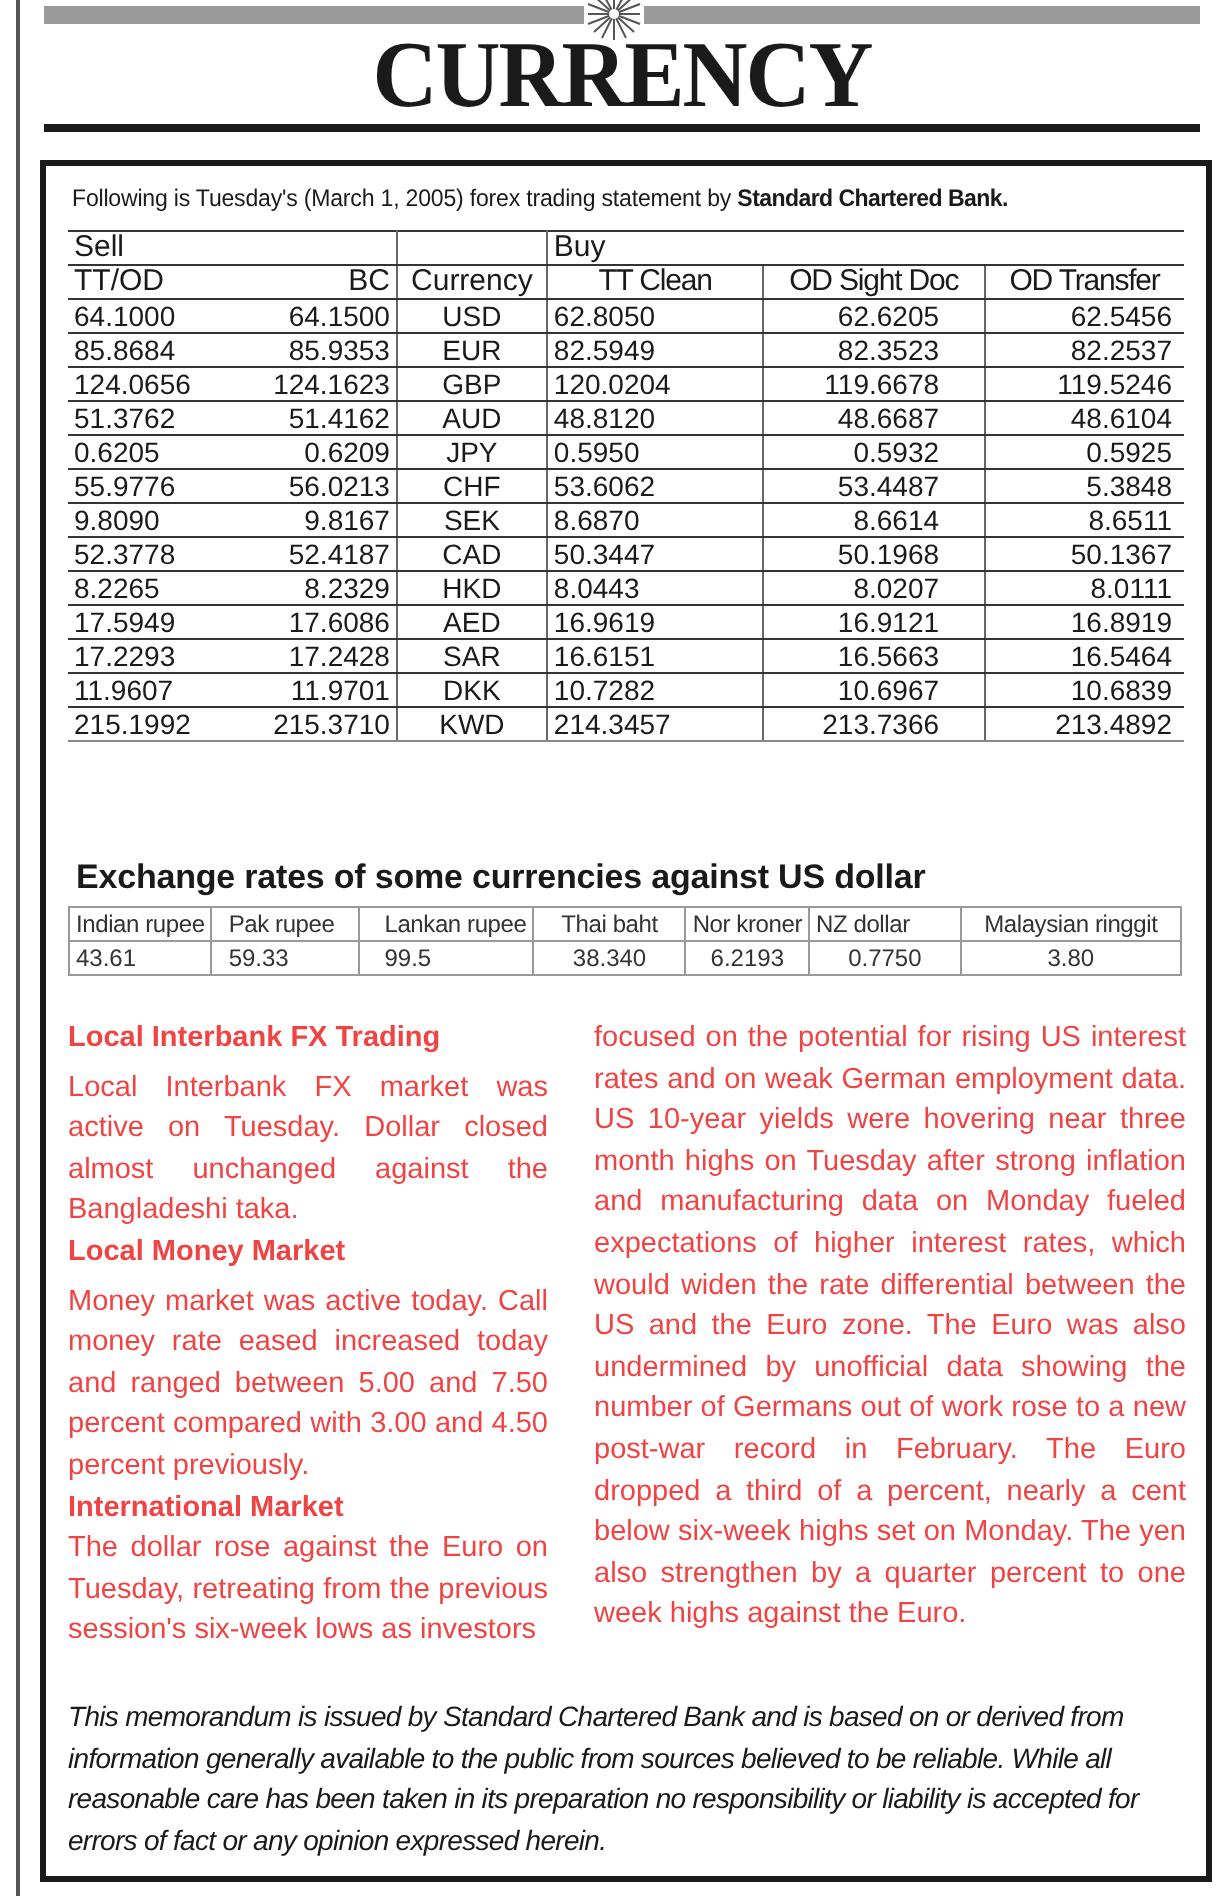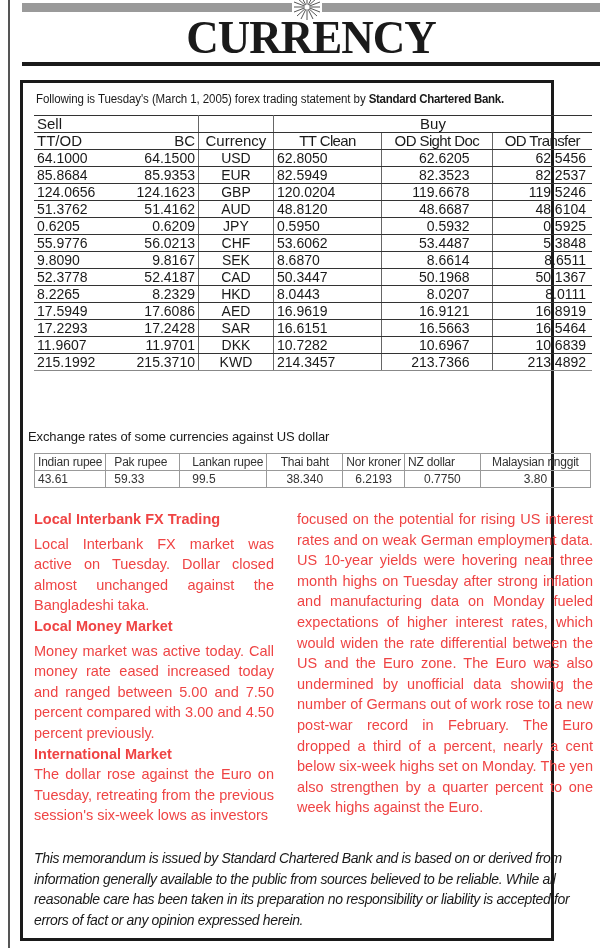--- a/index.html
+++ b/index.html
@@ -9,45 +9,45 @@
   .left-rule { position: absolute; left: 8px; top: 0; width: 2px; height: 948px; background: #555; }
 
   .top-bar { position: absolute; left: 22px; top: 3px; width: 578px; height: 9px; background: #9a9a9a; }
   .starburst { position: absolute; left: 292px; top: -4px; width: 30px; height: 26px; }
 
   .title { position: absolute; left: 0; top: 14px; width: 622px; text-align: center;
            font-family: "Liberation Serif", serif; font-size: 45px; letter-spacing: -1px;
            line-height: 46px; color: #1a1a1a; transform: scaleY(1.05); }
   .title-rule { position: absolute; left: 22px; top: 62px; width: 578px; height: 4px; background: #1a1a1a; }
 
-  .box { position: absolute; left: 20px; top: 80px; width: 534px; height: 861px;
+  .box { position: absolute; left: 20px; top: 80px; width: 586px; height: 861px;
          border: 3px solid #1a1a1a; }
 
   .intro { position: absolute; left: 13px; top: 9px; font-size: 12px; letter-spacing: -0.1px;
            white-space: nowrap; transform: scaleX(0.96); transform-origin: left; }
   .intro b { font-weight: bold; letter-spacing: -0.3px; }
 
   table.fx { position: absolute; left: 11px; top: 32px; width: 558px; border-collapse: collapse;
              font-size: 14px; }
   table.fx td { padding: 0 3px; height: 16.9px; line-height: 16px; white-space: nowrap;
                 border-bottom: 1.5px solid #333; }
   table.fx td.c1 { width: 69px; text-align: left; }
   table.fx td.c2 { width: 89px; text-align: right; border-right: 1px solid #666; }
   table.fx td.c3 { width: 72px; text-align: center; border-right: 1px solid #666; }
   table.fx td.c4 { width: 104px; text-align: left; border-right: 1px solid #666; padding-right: 8px; }
   table.fx td.c5 { width: 106px; text-align: right; border-right: 1px solid #666; padding-right: 22px; }
   table.fx td.c6 { width: 96px; text-align: right; padding-right: 6px; }
   table.fx tr.hdr1 td { font-size: 15px; border-top: 1.5px solid #333; }
   table.fx tr.hdr2 td { font-size: 15px; }
   table.fx tr.hdr2 td.c4, table.fx tr.hdr2 td.c5, table.fx tr.hdr2 td.c6 { text-align: center; padding-right: 3px; letter-spacing: -0.6px; }
-  table.fx tr.hdr1 td.buy { text-align: center; }
+  table.fx tr.hdr1 td.buy { }
   table.fx tr.last td { border-bottom: 1px solid #888; }
   table.fx tr.last td.c2, table.fx tr.last td.c3, table.fx tr.last td.c4, table.fx tr.last td.c5 { border-bottom: 1px solid #888; }
 
-  .usd-title { position: absolute; left: 5px; top: 346px; font-size: 13px; font-weight: normal;
+  .usd-title { position: absolute; left: 15px; top: 346px; font-size: 17px; font-weight: bold;
                letter-spacing: -0.1px; white-space: nowrap; }
 
   table.usd { position: absolute; left: 11px; top: 370px; width: 557px; border-collapse: collapse;
               font-size: 12px; color: #333; }
   table.usd td { border: 1px solid #999; height: 17px; line-height: 15px; padding: 0 3px; white-space: nowrap; }
   table.usd tr.names td { letter-spacing: -0.2px; }
   table.usd td.u1 { width: 62px; }
   table.usd td.u2 { width: 76px; padding-left: 8px; }
   table.usd td.u3 { width: 82px; padding-left: 12px; }
   table.usd td.u4 { width: 81px; text-align: center; }

